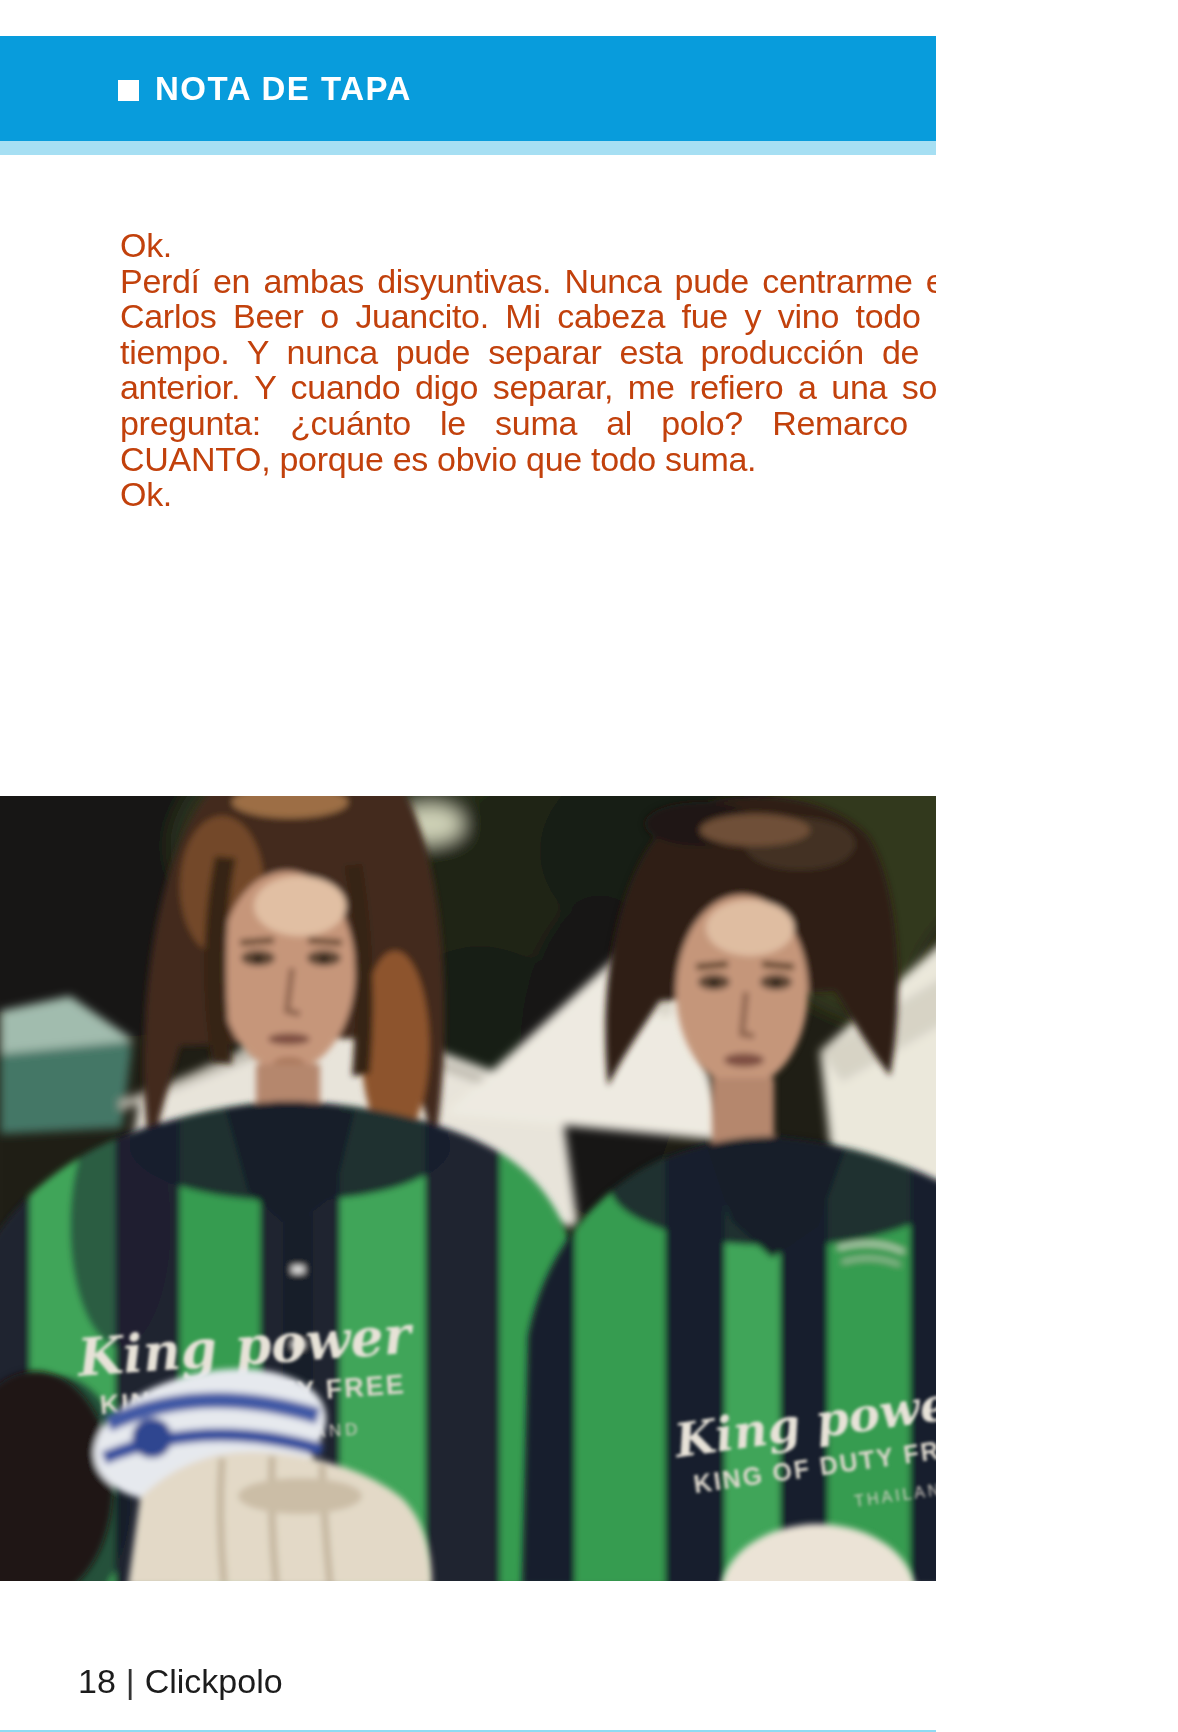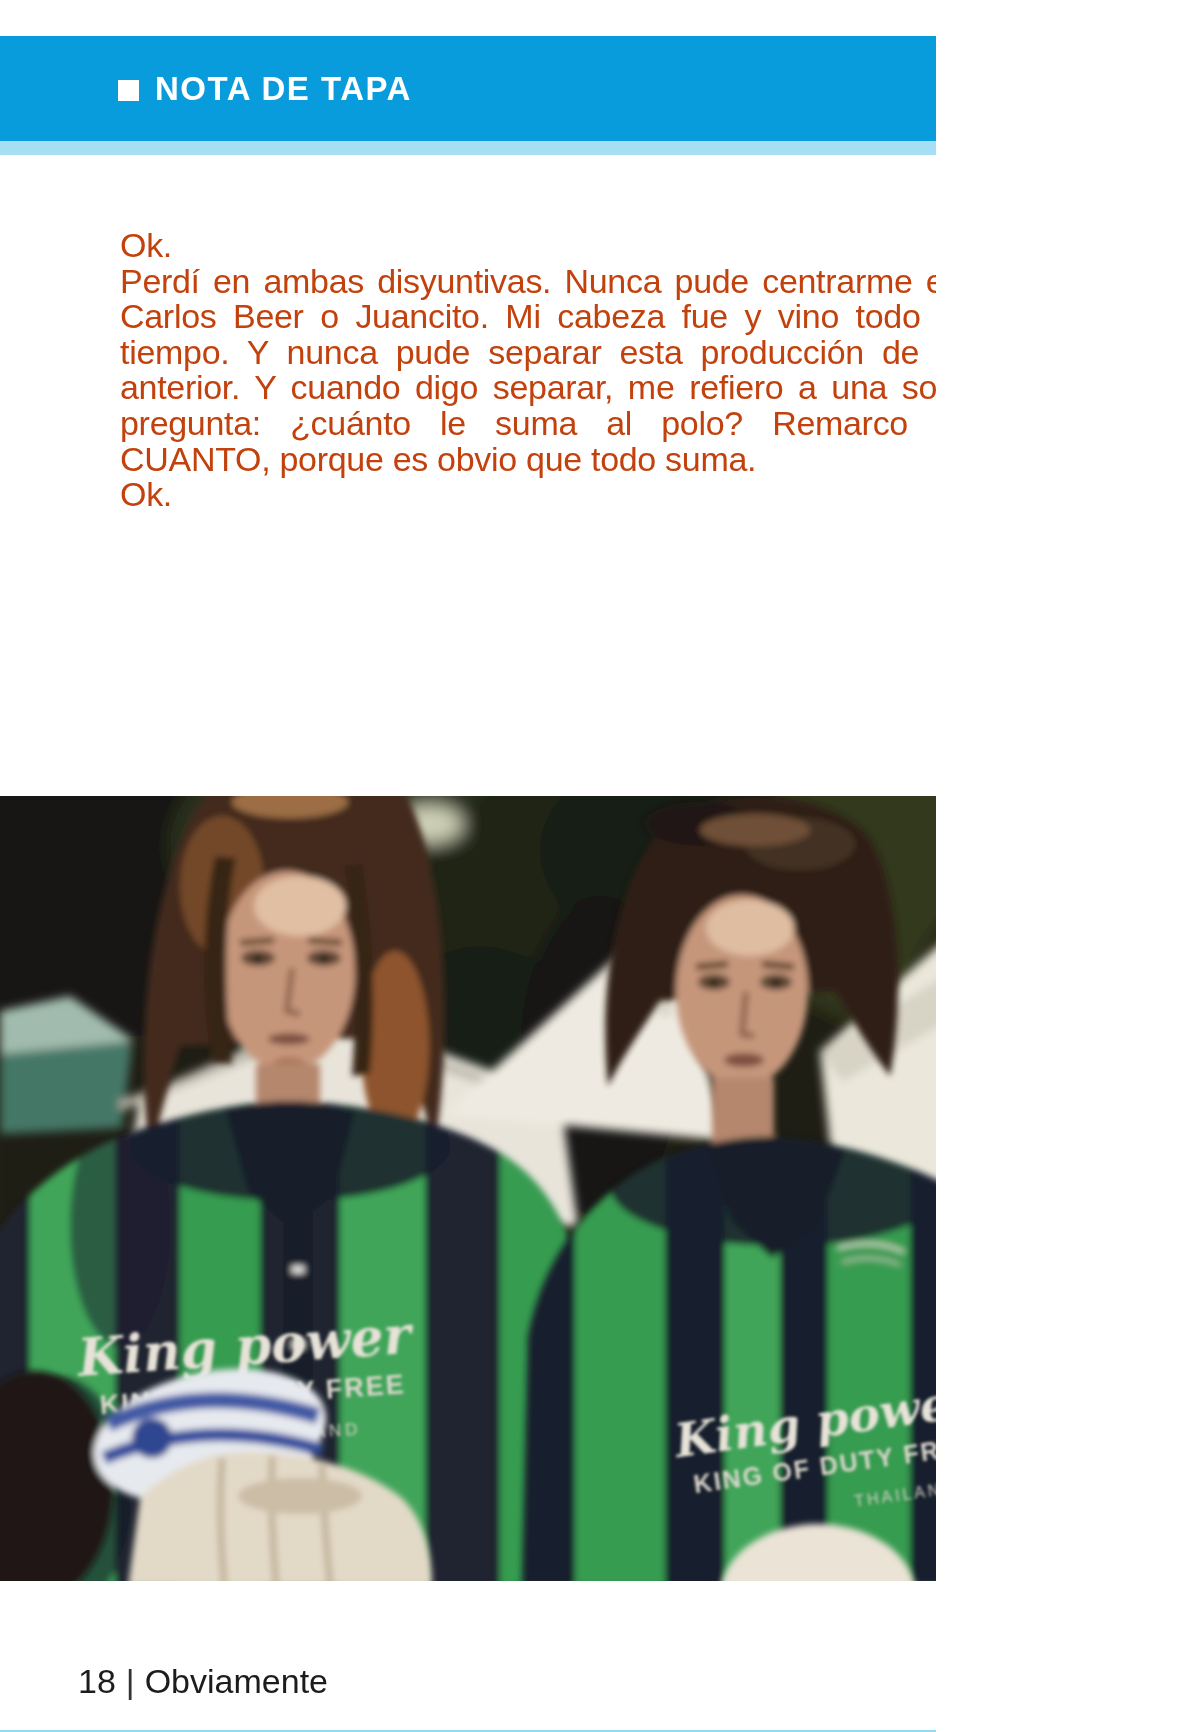--- a/index.html
+++ b/index.html
@@ -236,18 +236,18 @@
         <path d="M 272,660 Q 270,720 276,788" stroke="#c2b49c" stroke-width="7" fill="none"></path>
         <path d="M 322,668 Q 324,724 330,788" stroke="#c2b49c" stroke-width="7" fill="none"></path>
         <ellipse cx="300" cy="700" rx="62" ry="18" fill="#cbbda6"></ellipse>
       </g>
 
       <rect x="0" y="0" width="1178" height="785" fill="#d8c8a8" opacity="0.05"></rect>
     </svg>
   </figure>
 
   <footer class="pagefooter">
-    <span>18</span><span class="sep">|</span><span>Obviamente</span>
+    <span>18</span><span class="sep">|</span><span>Clickpolo</span>
   </footer>
   <div class="stripe-bottom"></div>
   <div class="bottombar"></div>
 
 </div>
 
 </body></html>

